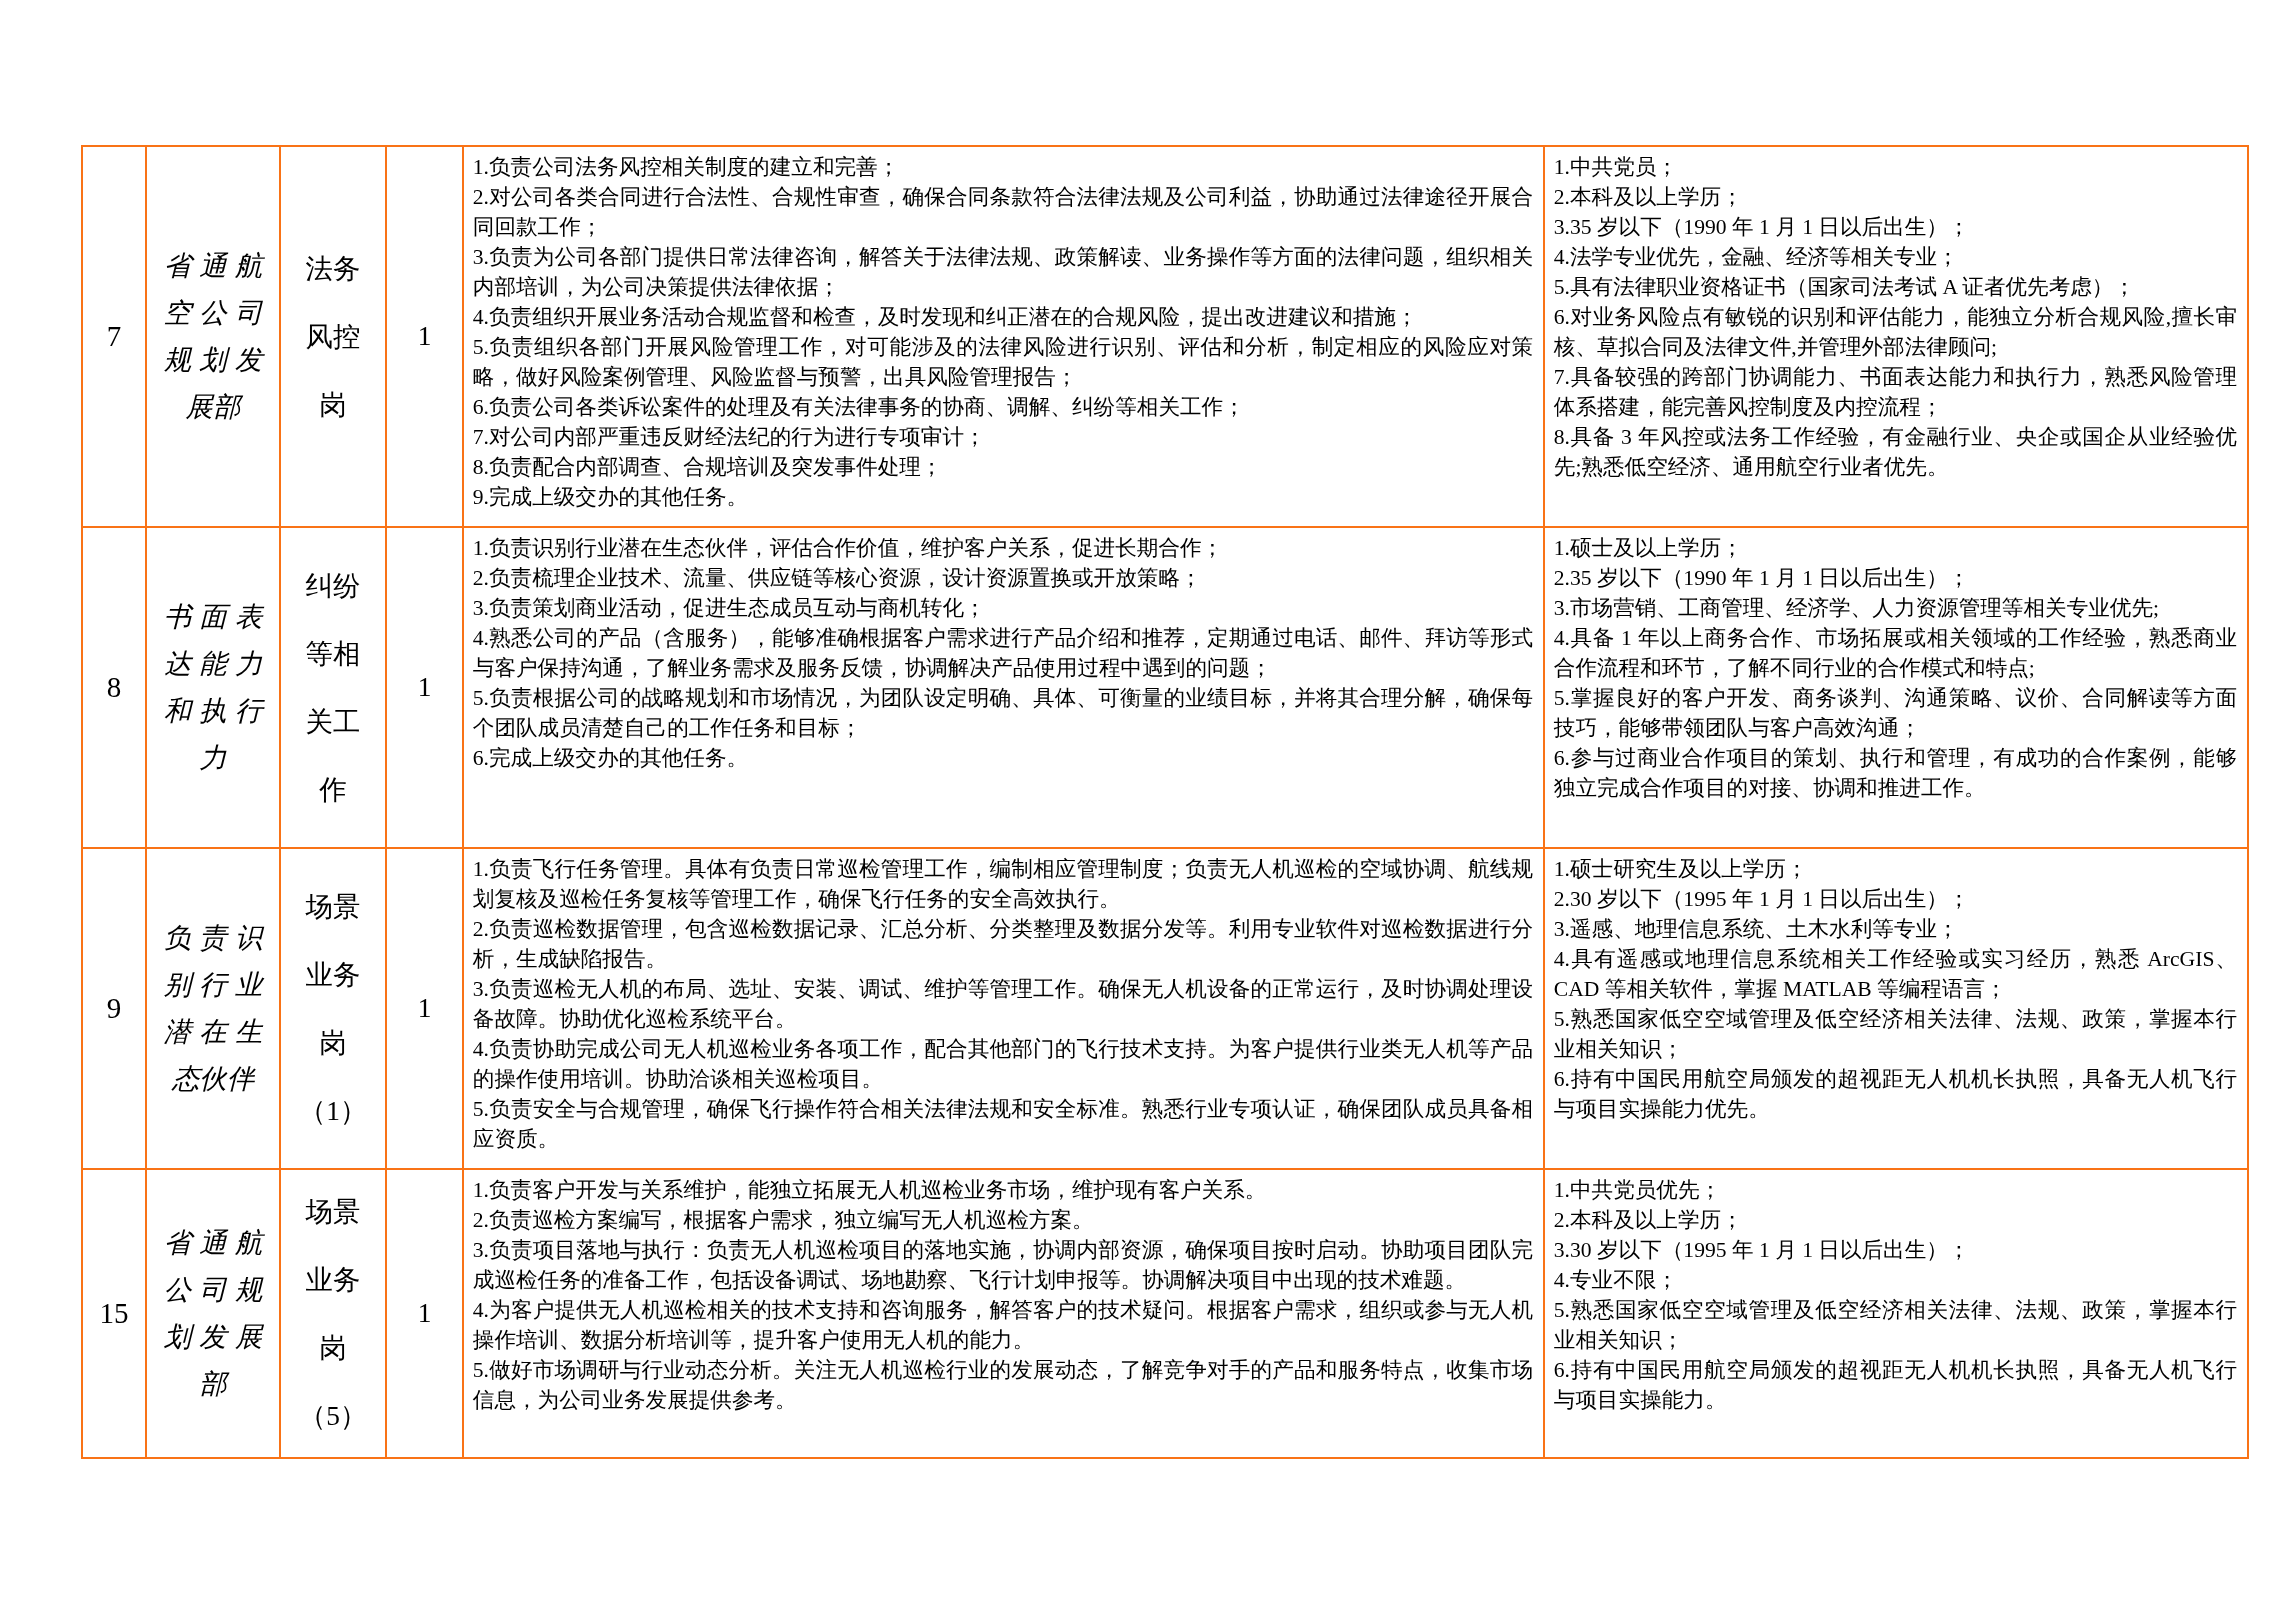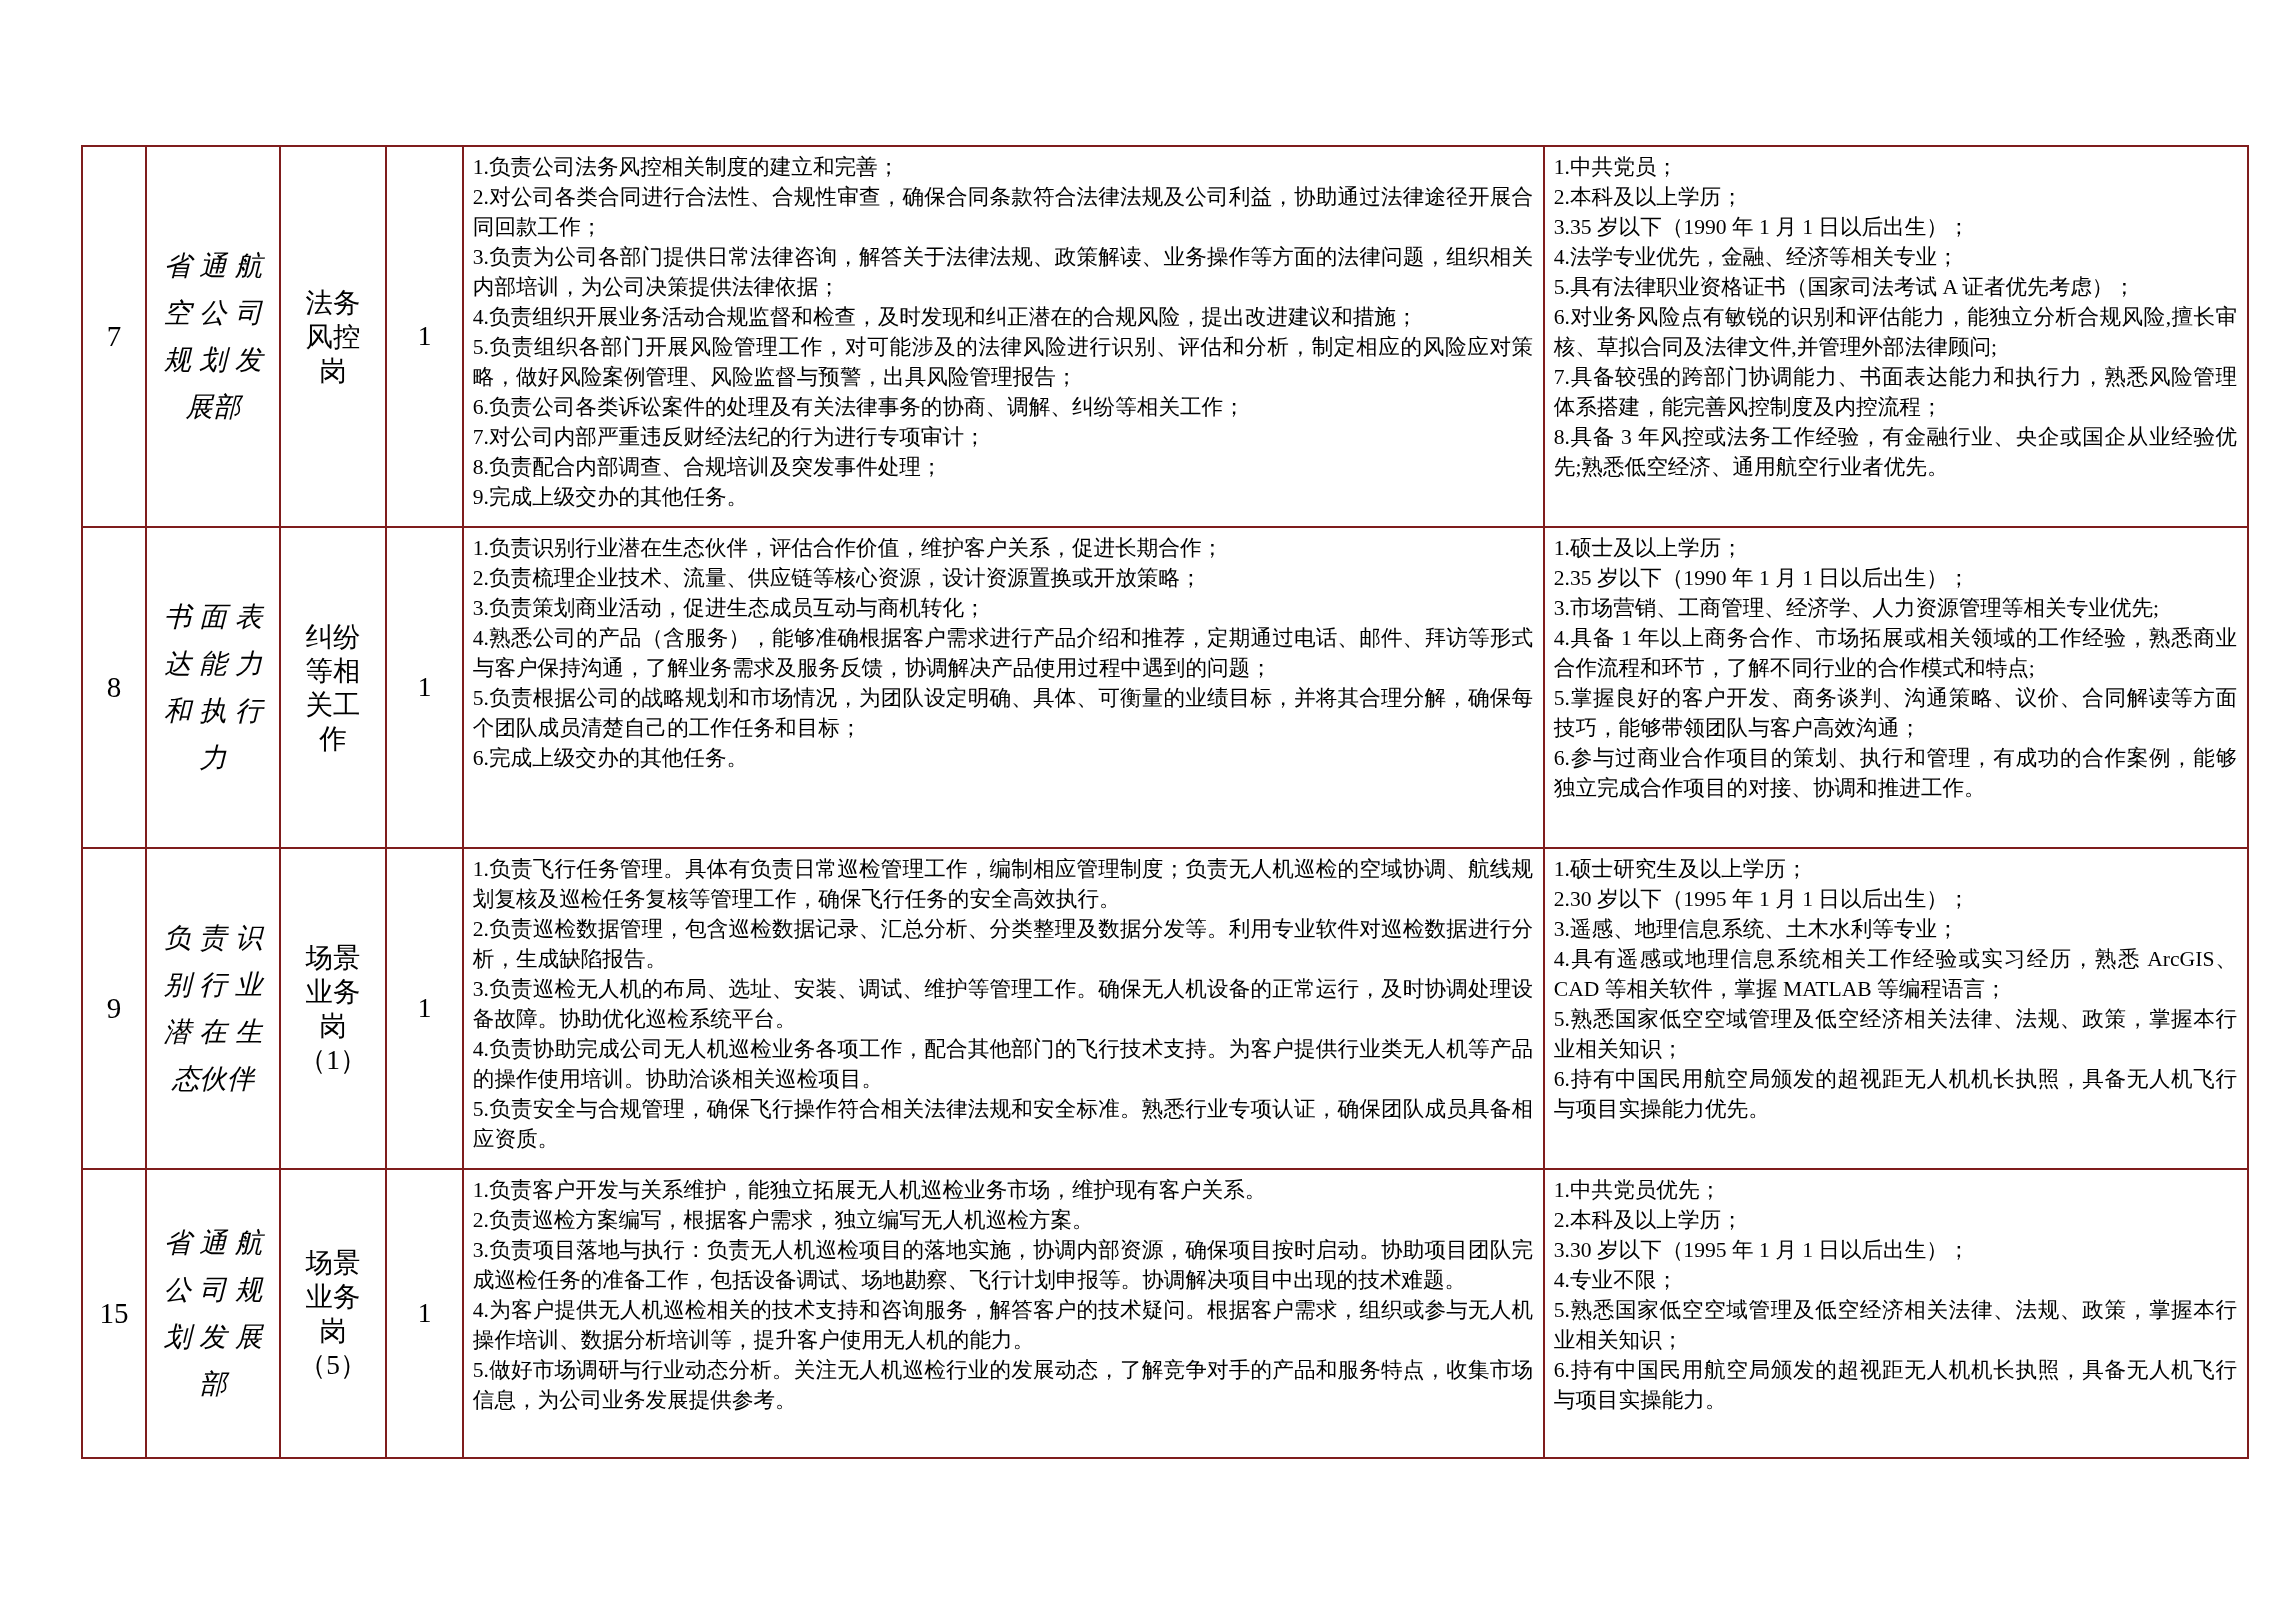--- a/index.html
+++ b/index.html
@@ -10,41 +10,41 @@
     position:relative;
   }
   .page{position:absolute;inset:0;background:#ffffff;}
   table.jobs{
     position:absolute;left:81px;top:145px;
     width:2166px;
     border-collapse:collapse;
     table-layout:fixed;
   }
   td{
-    border:2px solid #7f1d1d;
+    border:2px solid #f97316;
     vertical-align:middle;
     overflow:hidden;
     box-sizing:border-box;
     margin-top:48px;
   }
   td.c-no{
     text-align:center;
     font-size:29px;
   }
   td.c-dept{
     font-size:27.4px;
     line-height:47px;
     padding:0 16.7px;
     text-align:justify;
     text-align-last:center;
     font-style:italic;
   }
   td.c-pos{
     font-size:27.4px;
-    line-height:34px;
+    line-height:68px;
     padding:0 16.7px;
     text-align:center;
   }
   td.c-count{
     text-align:center;
     font-size:27.4px;
   }
   td.c-resp, td.c-req{
     vertical-align:top;
     font-size:21.6px;

